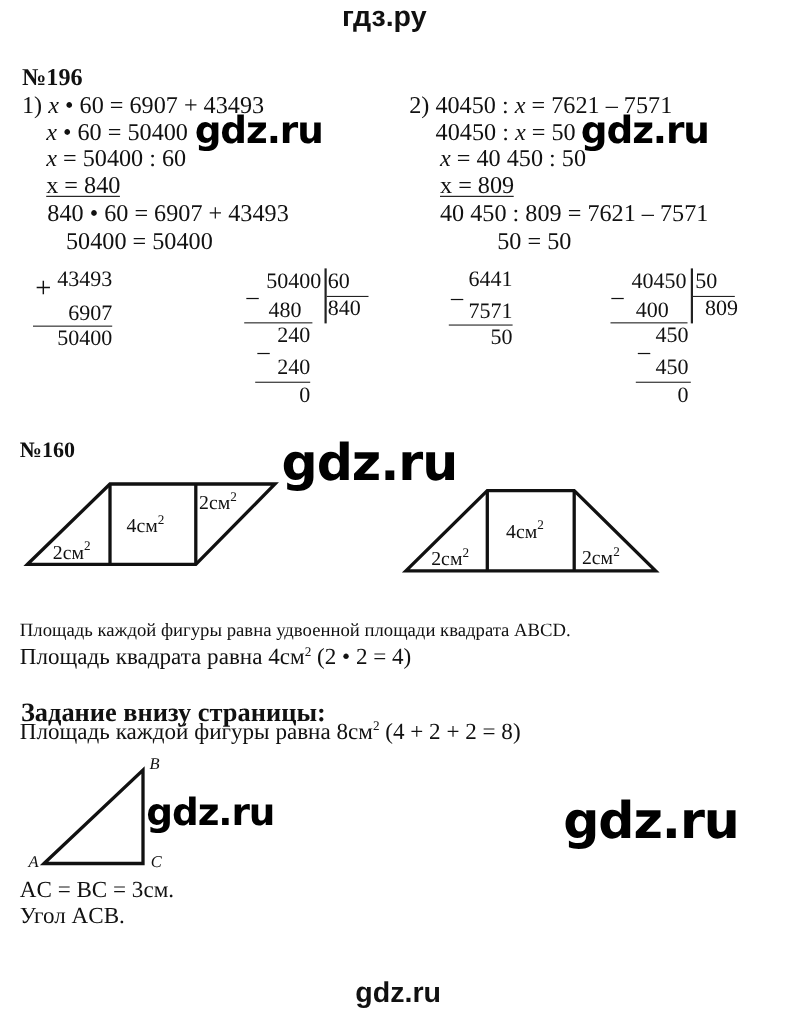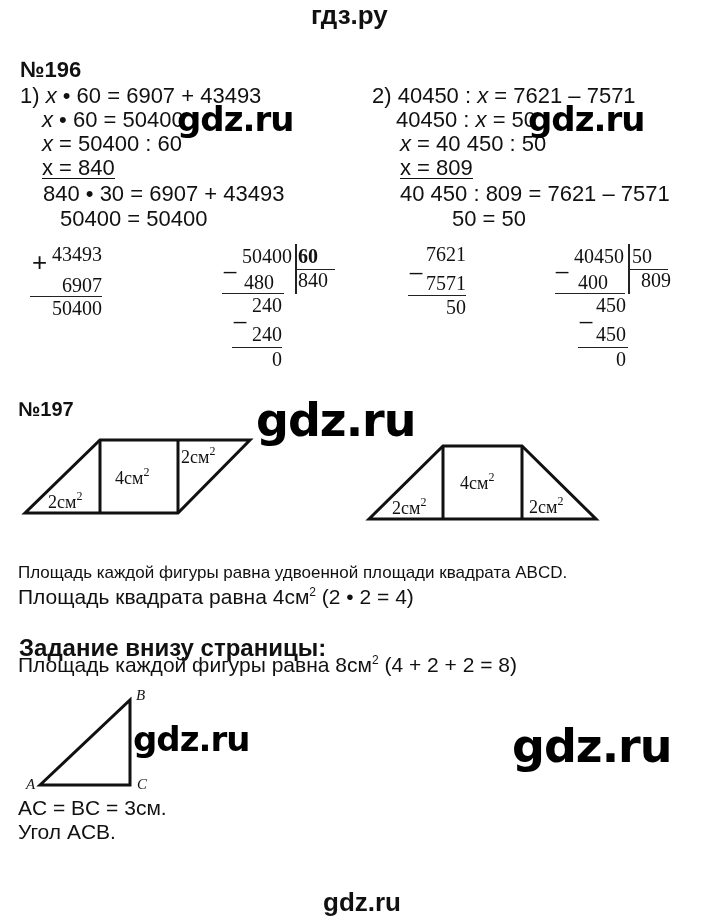--- a/index.html
+++ b/index.html
@@ -1,21 +1,21 @@
 <!DOCTYPE html>
 <html><head>
   <meta charset="utf-8">
   <style>
     html, body { margin: 0; padding: 0; }
     body {
       width: 720px; height: 922px; background: #ffffff; position: relative; overflow: hidden;
       color: #111111; font-family: "Liberation Serif", serif;
     }
     .abs { position: absolute; white-space: nowrap; }
-    .serif { font-family: Liberation Sans, sans-serif; font-size: 22px; line-height: 24px; }
+    .serif { font-family: Liberation Serif, serif; font-size: 22px; line-height: 24px; }
     .bold { font-weight: bold; }
     .it { font-style: italic; }
     .header-title { font-family: "Liberation Sans", sans-serif; font-weight: bold; font-size: 26px; color: #111; }
     .wm { font-family: "DejaVu Sans", sans-serif; font-weight: bold; color: #000; letter-spacing: -1px; }
     .wm-sm { font-size: 34px; }
     .wm-lg { font-size: 46px; }
     .wm-foot { font-family: "Liberation Sans", sans-serif; font-weight: bold; font-size: 26px; color: #111; }
     .u { border-bottom: 1.5px solid #111; line-height: 21px; }
     .col { font-family: "Liberation Serif", serif; font-size: 20px; line-height: 22px; text-align: right; }
     .hr { position: absolute; height: 0; border-top: 1.5px solid #222; }
@@ -33,21 +33,21 @@
 <div class="abs serif" style="left:20px; top:84px;">
   <span>1) </span><span class="it">x</span><span> • 60 = 6907 + 43493</span>
 </div>
 <div class="abs serif" style="left:42px; top:108px;">
   <span class="it">x</span><span> • 60 = 50400</span>
 </div>
 <div class="abs serif" style="left:42px; top:132px;">
   <span class="it">x</span><span> = 50400 : 60</span>
 </div>
 <div class="abs serif u" style="left:42px; top:157px;">x = 840</div>
-<div class="abs serif" style="left:43px; top:182px;">840 • 30 = 6907 + 43493</div>
+<div class="abs serif" style="left:43px; top:182px;">840 • 60 = 6907 + 43493</div>
 <div class="abs serif" style="left:60px; top:207px;">50400 = 50400</div>
 
 <div class="abs serif" style="left:372px; top:84px;">
   <span>2) 40450 : </span><span class="it">x</span><span> = 7621 – 7571</span>
 </div>
 <div class="abs serif" style="left:396px; top:108px;">
   <span>40450 : </span><span class="it">x</span><span> = 50</span>
 </div>
 <div class="abs serif" style="left:400px; top:132px;">
   <span class="it">x</span><span> = 40 450 : 50</span>
@@ -61,35 +61,35 @@
   <div class="abs col" style="left:48px; top:243px; width:54px;">43493</div>
   <div class="abs col" style="left:48px; top:274px; width:54px;">6907</div>
   <div class="hr" style="left:30px; top:296px; width:72px;"></div>
   <div class="abs col" style="left:48px; top:297px; width:54px;">50400</div>
 </div>
 
 <div>
   <div class="abs col" style="left:234px; top:245px; width:58px;">50400</div>
   <div class="abs serif" style="left:224px; top:250px;">_</div>
   <div class="vr" style="left:295px; top:244px; height:50px;"></div>
-  <div class="abs col" style="left:298px; top:245px; width:30px; text-align:left;font-weight:bold;">60</div>
+  <div class="abs col" style="left:298px; top:245px; width:30px; text-align:left;">60</div>
   <div class="hr" style="left:297px; top:269px; width:38px;"></div>
   <div class="abs col" style="left:298px; top:269px; width:40px; text-align:left;">840</div>
   <div class="abs col" style="left:234px; top:271px; width:40px;">480</div>
   <div class="hr" style="left:222px; top:293px; width:62px;"></div>
   <div class="abs col" style="left:234px; top:294px; width:48px;">240</div>
   <div class="abs serif" style="left:234px; top:300px;">_</div>
   <div class="abs col" style="left:234px; top:323px; width:48px;">240</div>
   <div class="hr" style="left:232px; top:347px; width:50px;"></div>
   <div class="abs col" style="left:234px; top:348px; width:48px;">0</div>
 </div>
 
 <div>
   <div class="abs serif" style="left:410px; top:251px;">_</div>
-  <div class="abs col" style="left:420px; top:243px; width:46px;">7621</div>
+  <div class="abs col" style="left:420px; top:243px; width:46px;">6441</div>
   <div class="abs col" style="left:420px; top:272px; width:46px;">7571</div>
   <div class="hr" style="left:408px; top:295px; width:58px;"></div>
   <div class="abs col" style="left:420px; top:296px; width:46px;">50</div>
 </div>
 
 <div>
   <div class="abs col" style="left:568px; top:245px; width:56px;">40450</div>
   <div class="abs serif" style="left:556px; top:250px;">_</div>
   <div class="vr" style="left:628px; top:244px; height:50px;"></div>
   <div class="abs col" style="left:632px; top:245px; width:30px; text-align:left;">50</div>
@@ -97,21 +97,21 @@
   <div class="abs col" style="left:631px; top:269px; width:40px; text-align:right;">809</div>
   <div class="abs col" style="left:560px; top:271px; width:48px;">400</div>
   <div class="hr" style="left:555px; top:293px; width:70px;"></div>
   <div class="abs col" style="left:570px; top:294px; width:56px;">450</div>
   <div class="abs serif" style="left:580px; top:300px;">_</div>
   <div class="abs col" style="left:570px; top:323px; width:56px;">450</div>
   <div class="hr" style="left:578px; top:347px; width:50px;"></div>
   <div class="abs col" style="left:570px; top:348px; width:56px;">0</div>
 </div>
 
-<div class="abs serif bold" style="left:18px; top:397px; font-size:20px;">№197</div>
+<div class="abs serif bold" style="left:18px; top:397px; font-size:20px;">№160</div>
 
 <svg class="abs" style="left:0; top:0;" width="720" height="922">
   <g stroke="#111" stroke-width="3" fill="none">
     <polygon points="25,513 100,440 250,440 178,513"></polygon>
     <line x1="100" y1="440" x2="100" y2="513"></line>
     <line x1="178" y1="440" x2="178" y2="513"></line>
   </g>
   <g stroke="#111" stroke-width="3" fill="none">
     <polygon points="369,519 443,446 522,446 596,519"></polygon>
     <line x1="443" y1="446" x2="443" y2="519"></line>

